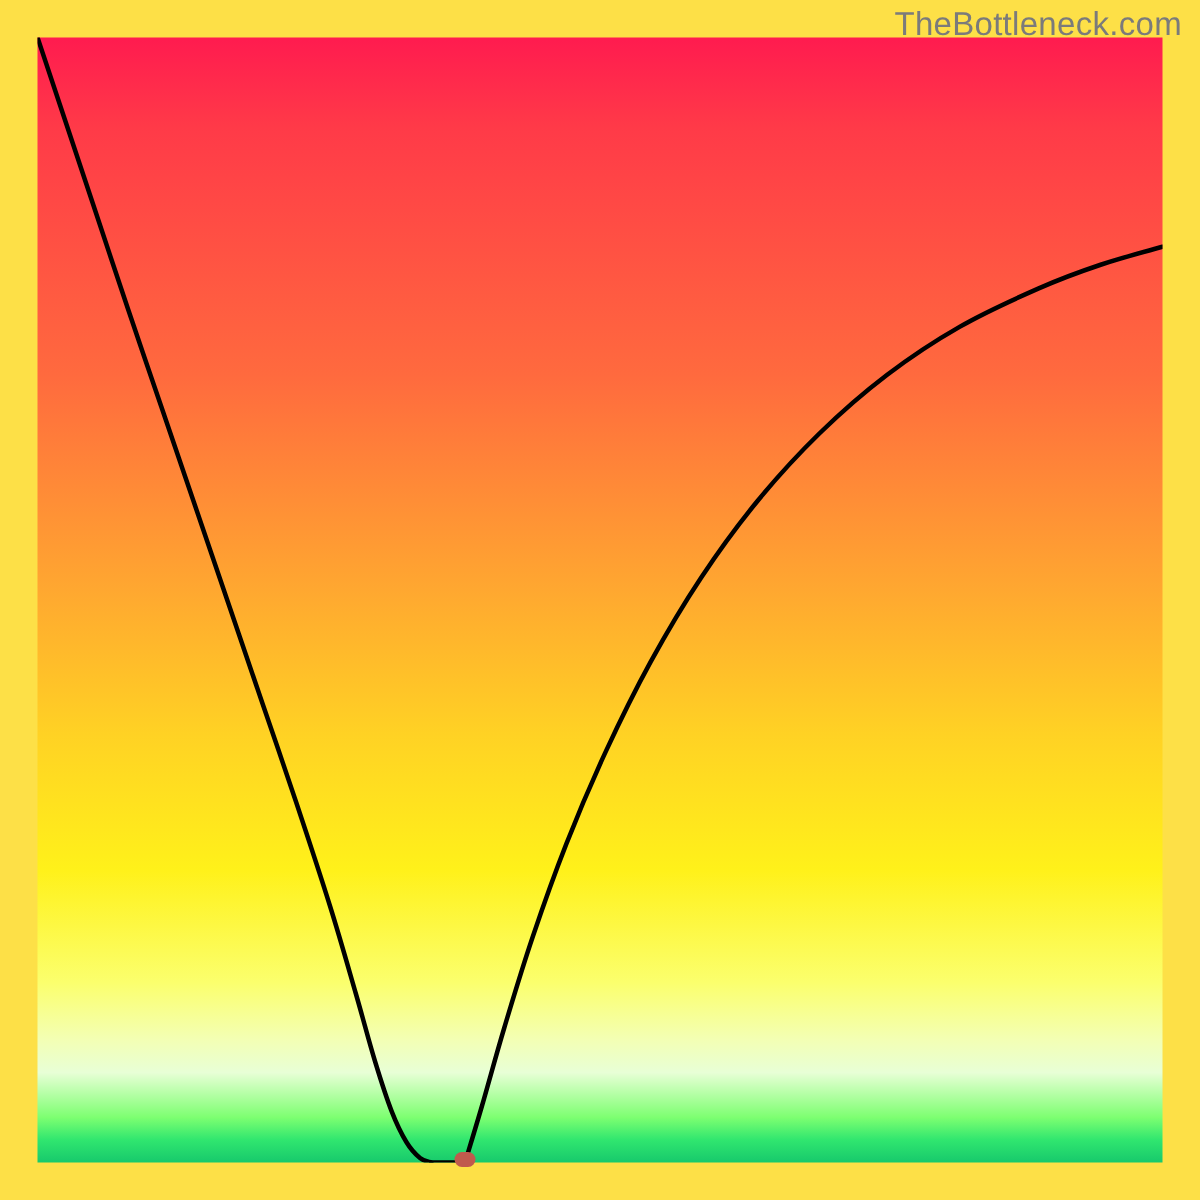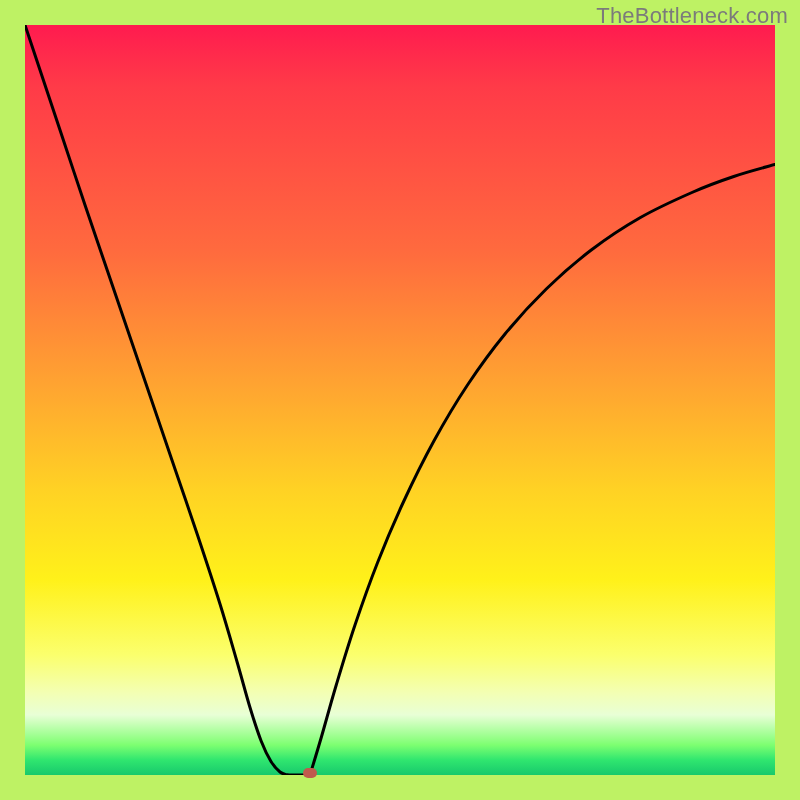--- a/index.html
+++ b/index.html
@@ -8,21 +8,21 @@
     width: 800px;
     height: 800px;
     background: #000;
     overflow: hidden;
     font-family: Arial, Helvetica, sans-serif;
   }
   .frame {
     position: relative;
     width: 800px;
     height: 800px;
-    background: #bef264;
+    background: #fde047;
   }
   .plot {
     position: absolute;
     left: 25px;
     top: 25px;
     width: 750px;
     height: 750px;
     
     background: linear-gradient(
       to bottom,

